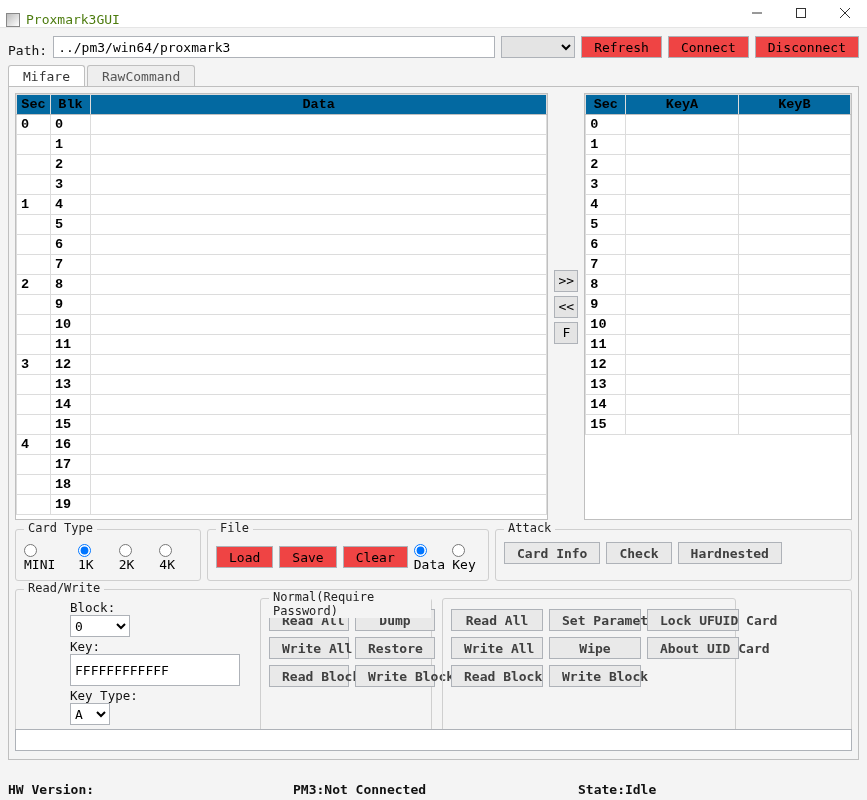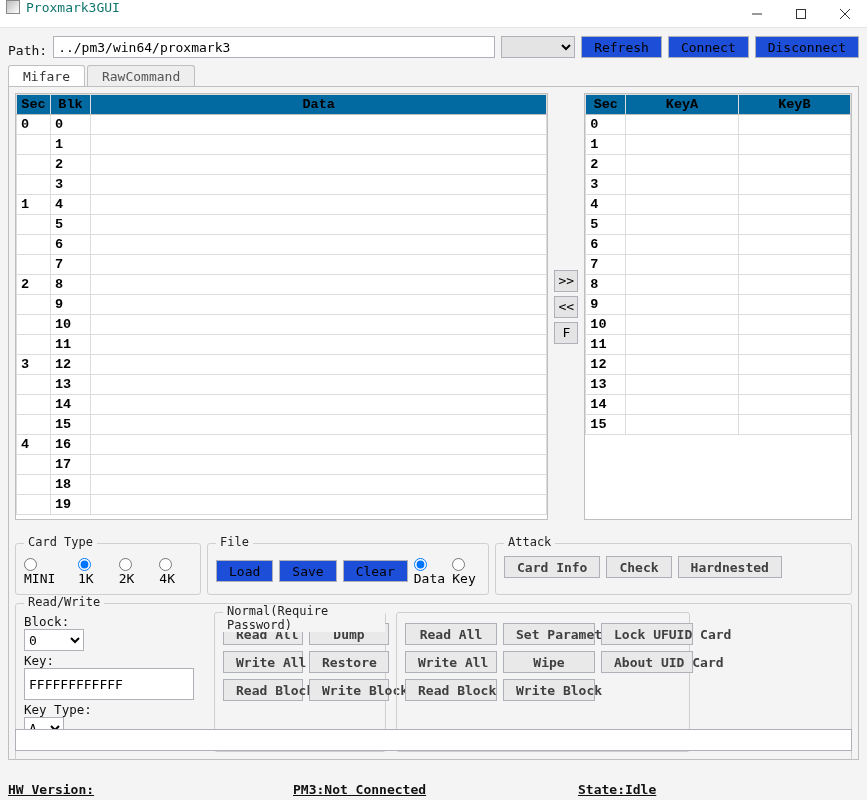--- a/index.html
+++ b/index.html
@@ -1,26 +1,26 @@
 <!DOCTYPE html>
 <html><head>
 <meta charset="utf-8">
 <style>
 * { box-sizing: border-box; font-family: "SimSun", "Microsoft YaHei", monospace; font-size: 13px; }
 body { margin: 0; padding: 0; background: #f4f4f4; width: 867px; height: 800px; overflow: hidden; }
-.titlebar { height: 28px; background: #fff; display: flex; align-items: flex-start; padding-left: 6px; color: #0f766e; border-bottom: 1px solid #e5e5e5; }
+.titlebar { height: 28px; background: #fff; display: flex; align-items: flex-end; padding-left: 6px; color: #4d7c0f; border-bottom: 1px solid #e5e5e5; }
 .titlebar .icon { width: 14px; height: 14px; border: 1px solid #888; margin-right: 6px; display: inline-block; background: linear-gradient(135deg,#bbb,#fff); }
 .titlebar .spacer { flex: 1; }
 .winbtn { width: 44px; height: 28px; display: flex; align-items: center; justify-content: center; color: #333; }
 .winbtn svg { pointer-events:none; }
 .toprow { display: flex; align-items: flex-end; padding: 8px 8px 6px 8px; gap: 6px; background:#f4f4f4; }
 .lbl { color:#111; }
 .pathinput { flex:1; height: 22px; padding: 2px 4px; border:1px solid #aeb2b8; background:#fff; font-family:monospace; }
 .ddn { width: 74px; height:22px; border:1px solid #aeb2b8; background:#e4e4e4; }
-.btn { height: 22px; padding: 0 12px; border:1px solid #aeb2b8; background:#1d4ed8; cursor:pointer; white-space:nowrap; }
+.btn { height: 22px; padding: 0 12px; border:1px solid #aeb2b8; background:#ef4444; cursor:pointer; white-space:nowrap; }
 .btn.disabled { color:#404040; background:#e9e9e9;font-weight:bold; }
 .tabrow { display:flex; align-items:flex-end; padding: 0 8px; height:22px; margin-top:0; }
 .tab { padding: 3px 14px; border:1px solid #bfbfbf; border-bottom:none; background:#fff; border-radius:3px 3px 0 0; margin-right:2px; color:#333; position:relative; top:1px; }
 .tab.inactive { background:#eee; color:#555; }
 .tabcontent { margin:0 8px 8px 8px; border:1px solid #bfbfbf; background:#f4f4f4; padding:6px 6px; height:674px; overflow:hidden; position:relative; }
 .tables-row { display:flex; gap:6px; height:427px; }
 .table-wrap { background:#fff; border:1px solid #bfbfbf; position:relative; }
 .table-wrap.left { width:538px; }
 .table-wrap.right { width:270px; }
 .midbtns { width:24px; display:flex; flex-direction:column; justify-content:center; gap:4px; }
@@ -35,34 +35,34 @@
 .gbox .glabel { position:absolute; top:-9px; left:8px; background:#f4f4f4; padding:0 4px; font-size:12px; color:#222; }
 .cards-row { display:flex; gap:6px; }
 .card-type { width:186px; }
 .file-grp { width:282px; }
 .attack-grp { flex:1; }
 .rw-grp { margin-top:8px; height:158px; }
 .radio-row { display:flex; gap:8px; align-items:center; margin-top:4px; }
 input[type=radio] { margin:0 2px 0 0; vertical-align:middle; }
 .file-btns { display:flex; gap:6px; align-items:center; margin-top:4px; }
 .attack-btns { display:flex; gap:6px; margin-top:4px; }
-.rw-content { display:flex; gap:10px; height:100%; }
+.rw-content { display:flex; gap:10px; height:100%;margin-left:46px; }
 .rw-left { width:180px; }
 .rw-sub { border:1px solid #cfcfcf; border-radius:3px; padding:6px 8px; position:relative; }
 .rw-sub .glabel { top:-9px; }
 .rw-normal { width:172px; }
 .rw-magic { width:294px; }
 .rw-btns { display:grid; grid-template-columns: repeat(2, 80px); gap:6px; margin-top:4px; }
 .rw-btns3 { display:grid; grid-template-columns: repeat(3, 92px); gap:6px; margin-top:4px; }
 .smalllbl { display:block; margin-top:2px; font-size:12.5px; color:#111; }
 select.inl { height:22px; border:1px solid #aeb2b8; background:#fff; }
 input.inl { height:32px; border:1px solid #aeb2b8; background:#fff; padding:0 4px; font-family:monospace; }
 .statusbar2 { position:absolute; left:6px; right:6px; bottom:8px; height:22px; border:1px solid #aeb2b8; background:#fff; }
 .statusbar { position:absolute; left:0; right:0; bottom:0; height:22px; display:flex; align-items:center; font-weight:bold; font-size:13px; color:#111; padding:0 8px; gap:4px; background:#f4f4f4;}
-.statusbar .seg { flex:1;text-decoration:underline; }
+.statusbar .seg { flex:1; }
 ::-webkit-scrollbar { width:17px; background:#f0f0f0; }
 ::-webkit-scrollbar-thumb { background:#c7c7c7; }
 </style>
 </head>
 <body>
 
 <div class="titlebar">
   <span class="icon"></span>
   <span>Proxmark3GUI</span>
   <span class="spacer"></span>
@@ -310,21 +310,21 @@
                 <td style="font-weight:bold">15</td>
                 <td></td>
                 <td></td>
               </tr>
             </tbody>
         </table>
       </div>
     </div>
   </div>
 
-  <div class="cards-row" style="margin-top:23px;">
+  <div class="cards-row" style="margin-top:9px;">
     <div class="gbox card-type">
       <span class="glabel">Card Type</span>
       <div class="radio-row">
         <label><input type="radio" name="ct" style=""> <span>MINI</span></label>
         <label><input type="radio" name="ct" checked="" style=""> <span>1K</span></label>
         <label><input type="radio" name="ct" style=""> <span>2K</span></label>
         <label><input type="radio" name="ct" style=""> <span>4K</span></label>
       </div>
     </div>
     <div class="gbox file-grp">

